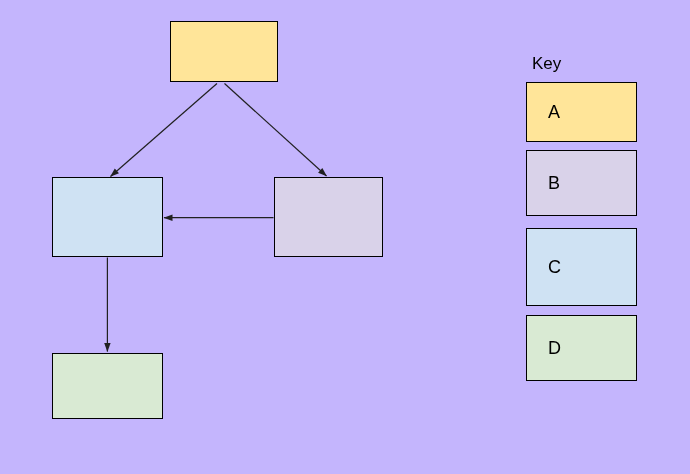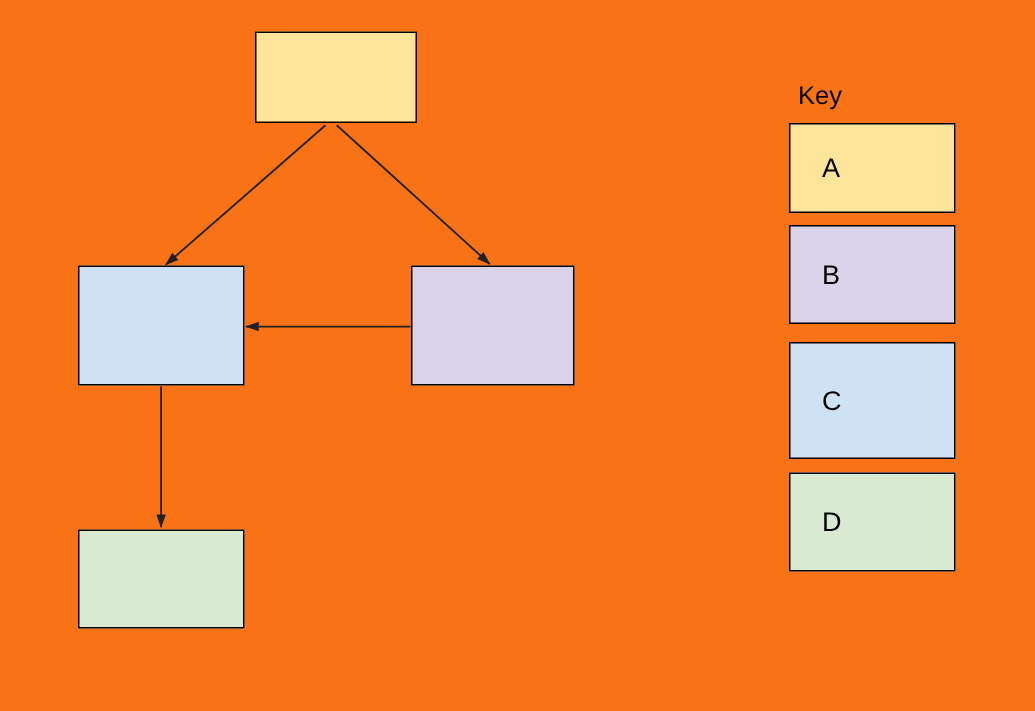--- a/index.html
+++ b/index.html
@@ -46,21 +46,21 @@
     color: #000000;
   }
   .key-a { top: 82px;  height: 60px; background: #ffe599; }
   .key-b { top: 150px; height: 66px; background: #d9d2e9; }
   .key-c { top: 228px; height: 78px; background: #cfe2f3; }
   .key-d { top: 315px; height: 66px; background: #d9ead3; }
 </style>
 </head>
 <body>
 
-<div class="canvas" style="background-color: #f97316;">
+<div class="canvas" style="background-color: #c4b5fd;">
 
   <svg class="edges" viewBox="0 0 690 474" xmlns="http://www.w3.org/2000/svg">
     <defs>
       <marker id="ah" viewBox="0 0 10 8" markerWidth="10" markerHeight="8" refX="9" refY="4" orient="auto" markerUnits="userSpaceOnUse">
         <path d="M0.5,0.8 L9.5,4 L0.5,7.2 Z" fill="#212121" style="fill: rgb(33, 33, 33);"></path>
       </marker>
     </defs>
     <line x1="217" y1="83.5" x2="110.5" y2="176.5" marker-end="url(#ah)" style="stroke: rgb(33, 33, 33);"></line>
     <line x1="224.5" y1="83.5" x2="326.5" y2="176" marker-end="url(#ah)" style="stroke: rgb(33, 33, 33);"></line>
     <line x1="273.5" y1="217.7" x2="164" y2="217.7" marker-end="url(#ah)" style="stroke: rgb(33, 33, 33);"></line>

